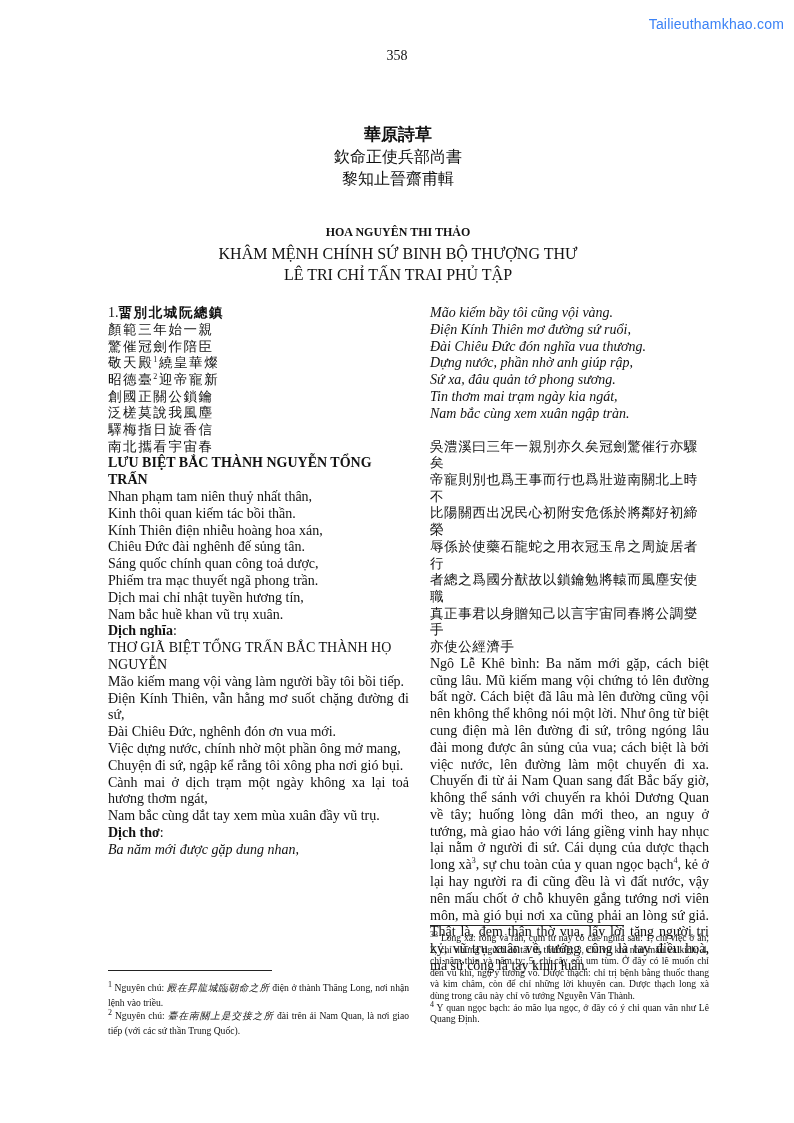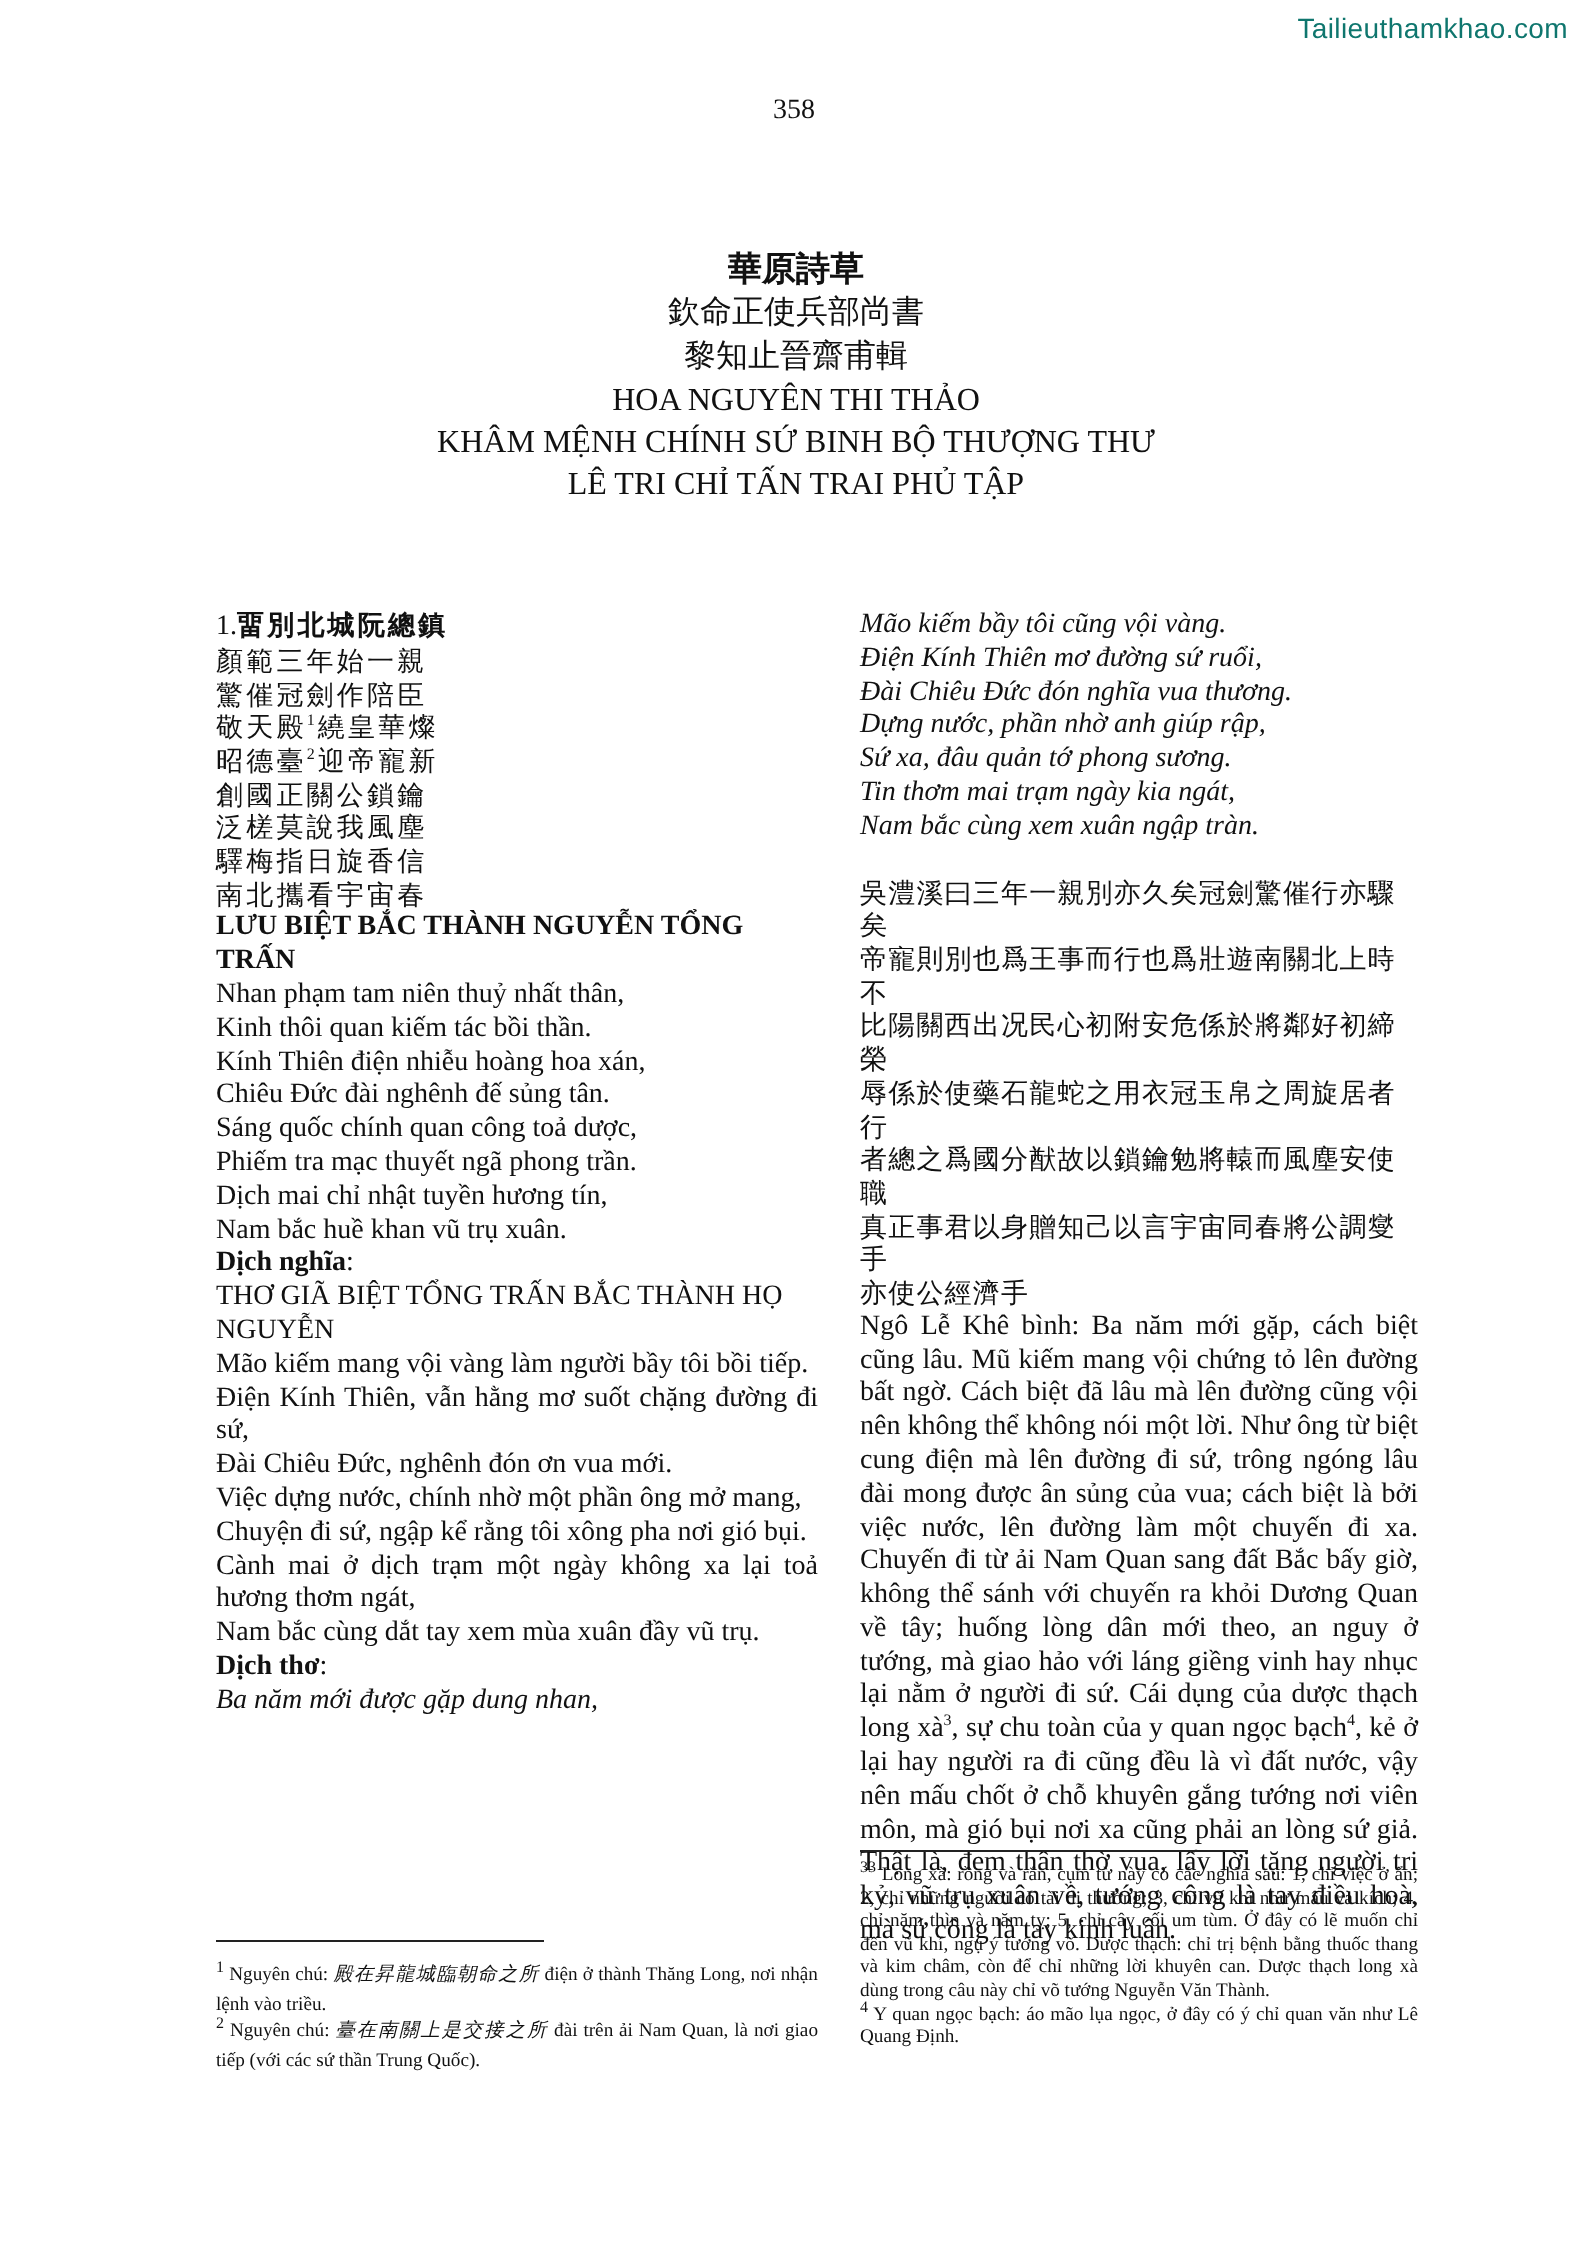--- a/index.html
+++ b/index.html
@@ -1,24 +1,24 @@
 <!DOCTYPE html>
 <html><head>
 <meta charset="utf-8">
 <style>
   html, body { margin: 0; padding: 0; background: #ffffff; }
   body { width: 794px; height: 1123px; position: relative; overflow: hidden;
          font-family: "Liberation Serif", "DejaVu Serif", serif; color: #111; }
-  .watermark { position: absolute; top: 6px; right: 10px; font-family: "Liberation Sans", "DejaVu Sans", sans-serif;
-               font-size: 14px; color: #0f766e; letter-spacing: 0.2px; text-align: right; }
+  .watermark { position: absolute; top: 16px; right: 10px; font-family: "Liberation Sans", "DejaVu Sans", sans-serif;
+               font-size: 14px; color: #3b82f6; letter-spacing: 0.2px; text-align: right; }
   .page-number { position: absolute; top: 48px; left: 0; width: 794px; text-align: center; font-size: 14px; }
   .title-block { position: absolute; top: 124px; left: 108px; width: 580px; text-align: center; line-height: 22px; }
   .title-han { font-size: 17px; font-weight: bold; }
   .title-han-sub { font-size: 16px; }
-  .title-viet { font-size: 16px; font-weight: normal; line-height: 21px; }
+  .title-viet { font-size: 12px; font-weight: bold; line-height: 21px; margin-top: 32px; }
   .title-viet-sub { font-size: 16px; line-height: 21px; }
 
   .col { position: absolute; top: 305px; font-size: 14px; line-height: 16.8px; }
   .col-left { left: 108px; width: 301px; }
   .col-right { left: 430px; width: 279px; }
   .line { display: block; }
   .justify { text-align: justify; }
   .han { font-size: 13.5px; letter-spacing: 1.6px; line-height: 16.7px; }
   .han-heading { font-weight: bold; }
   .bold { font-weight: bold; }

